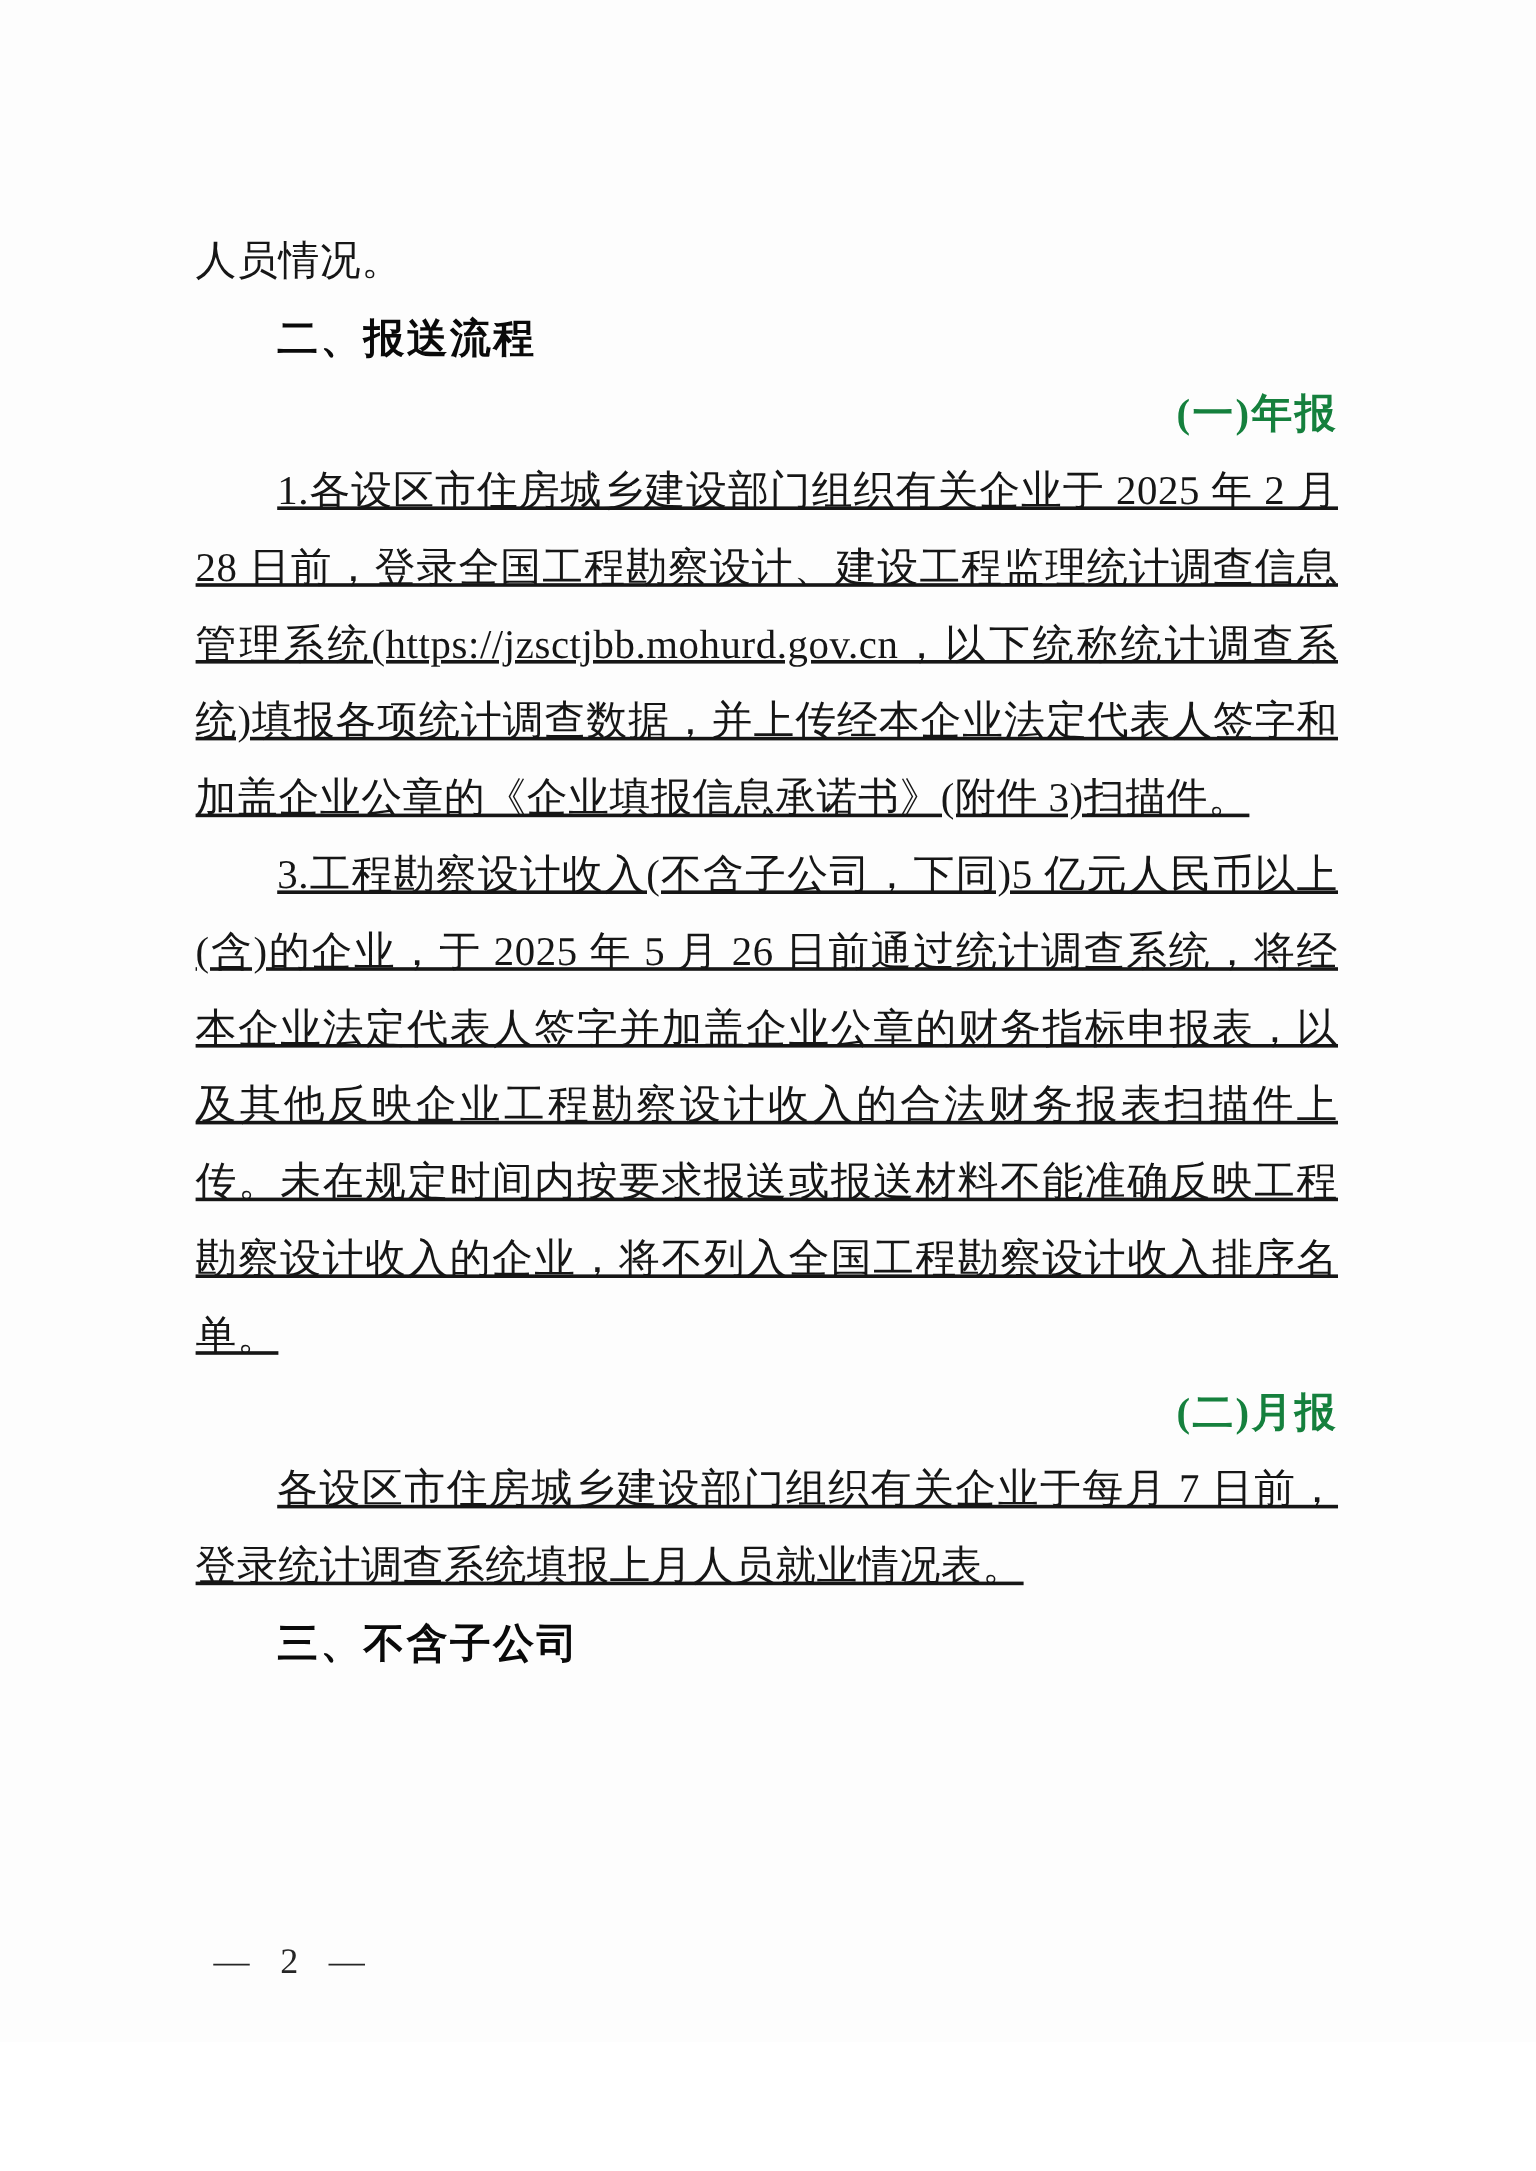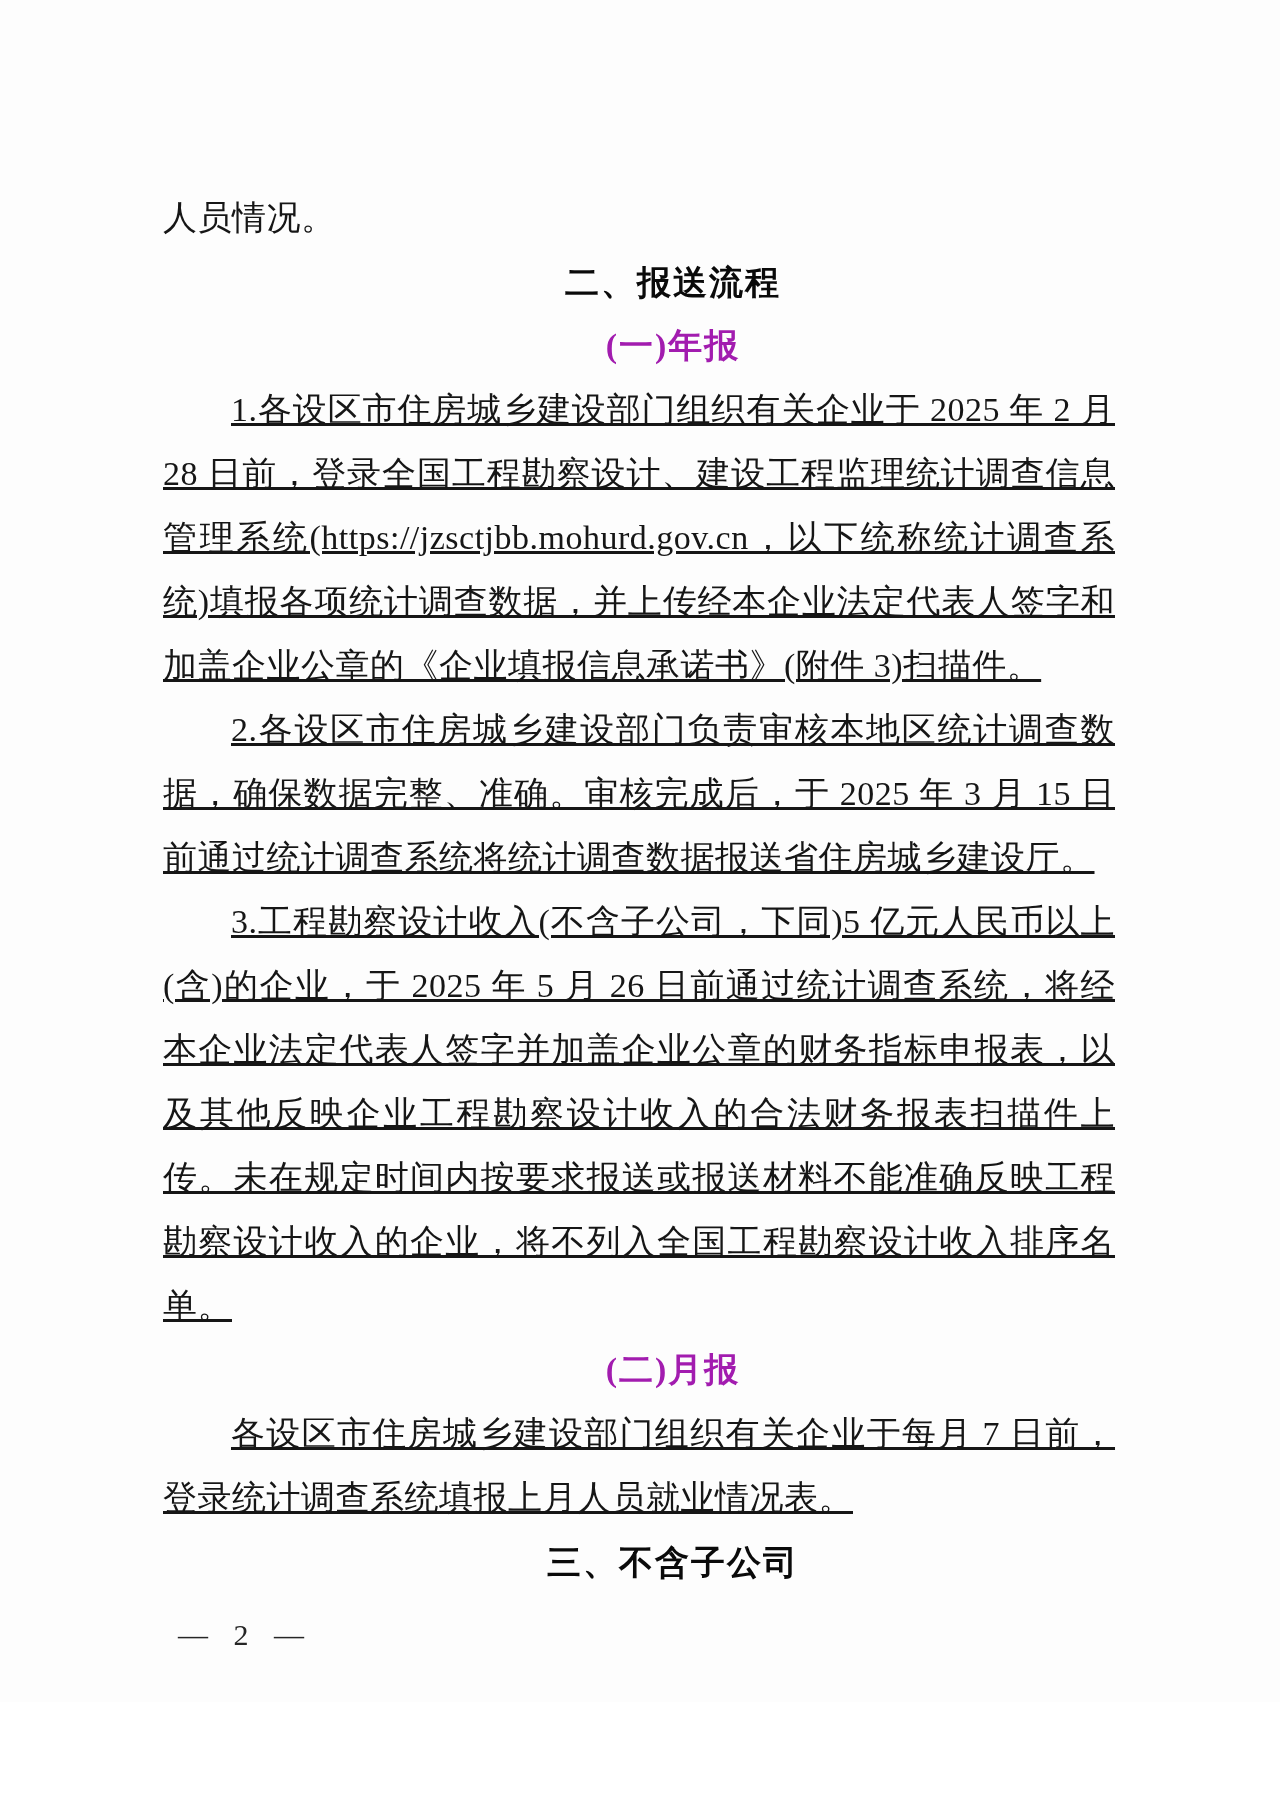--- a/index.html
+++ b/index.html
@@ -36,32 +36,32 @@
     text-justify: inter-ideograph;
   }
   .indent { text-indent: 2em; text-decoration: underline; }
   .fill { text-align-last: justify; }
   .cont { text-align: left; }
   .heading {
     font-family: "Liberation Sans", sans-serif;
     font-weight: 700;
     font-size: 36px;
     text-indent: 2em;
-    text-align: center;
+    text-align: left;
     letter-spacing: 2px;
     color: #0a0a0a;
   }
   .subheading {
     font-family: "Liberation Serif", serif;
     font-weight: 700;
     font-size: 34px;
     text-indent: 2em;
-    text-align: center;
+    text-align: right;
     letter-spacing: 2px;
-    color: #a21caf;
+    color: #15803d;
   }
   .footer {
     position: absolute;
     left: 178px;
     top: 1615px;
     font-family: "Liberation Serif", serif;
     font-size: 30px;
     line-height: 40px;
     color: #262626;
     word-spacing: 18px;
@@ -69,20 +69,19 @@
 </style>
 </head>
 <body>
 
 <div class="page">
   <div class="doc-body">
     <p class="para cont">人员情况。</p>
     <h2 class="heading">二、报送流程</h2>
     <h3 class="subheading">(一)年报</h3>
     <p class="para indent">1.各设区市住房城乡建设部门组织有关企业于 2025 年 2 月 28 日前，登录全国工程勘察设计、建设工程监理统计调查信息管理系统(https://jzsctjbb.mohurd.gov.cn，以下统称统计调查系统)填报各项统计调查数据，并上传经本企业法定代表人签字和加盖企业公章的《企业填报信息承诺书》(附件 3)扫描件。</p>
-    <p class="para indent">2.各设区市住房城乡建设部门负责审核本地区统计调查数据，确保数据完整、准确。审核完成后，于 2025 年 3 月 15 日前通过统计调查系统将统计调查数据报送省住房城乡建设厅。</p>
     <p class="para indent">3.工程勘察设计收入(不含子公司，下同)5 亿元人民币以上(含)的企业，于 2025 年 5 月 26 日前通过统计调查系统，将经本企业法定代表人签字并加盖企业公章的财务指标申报表，以及其他反映企业工程勘察设计收入的合法财务报表扫描件上传。未在规定时间内按要求报送或报送材料不能准确反映工程勘察设计收入的企业，将不列入全国工程勘察设计收入排序名单。</p>
     <h3 class="subheading">(二)月报</h3>
     <p class="para indent">各设区市住房城乡建设部门组织有关企业于每月 7 日前，登录统计调查系统填报上月人员就业情况表。</p>
     <h2 class="heading">三、不含子公司</h2>
   </div>
   <div class="footer">— 2 —</div>
 </div>
 
 </body></html>

